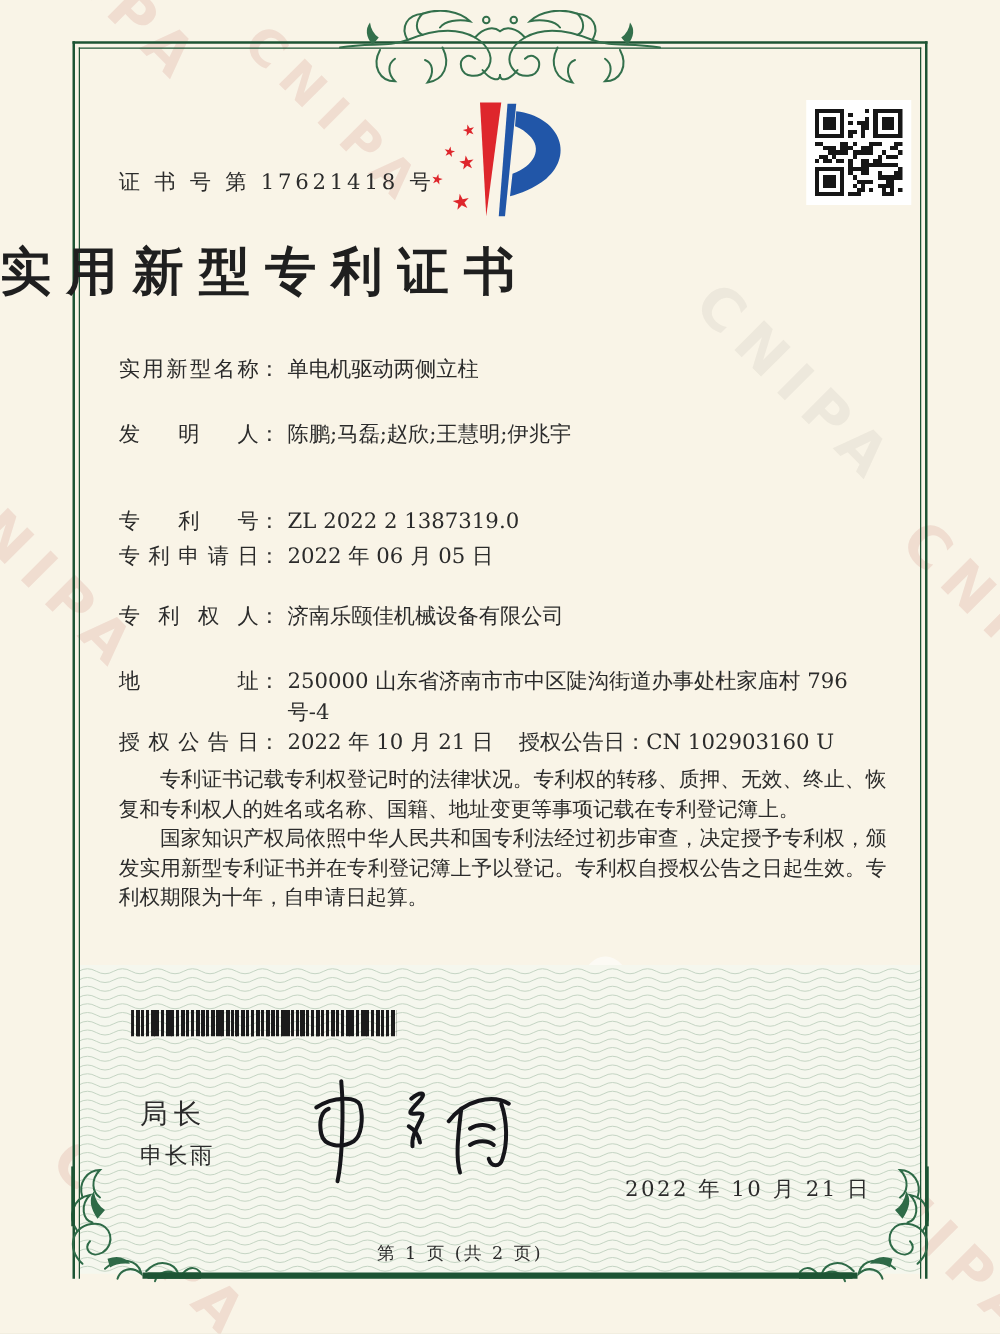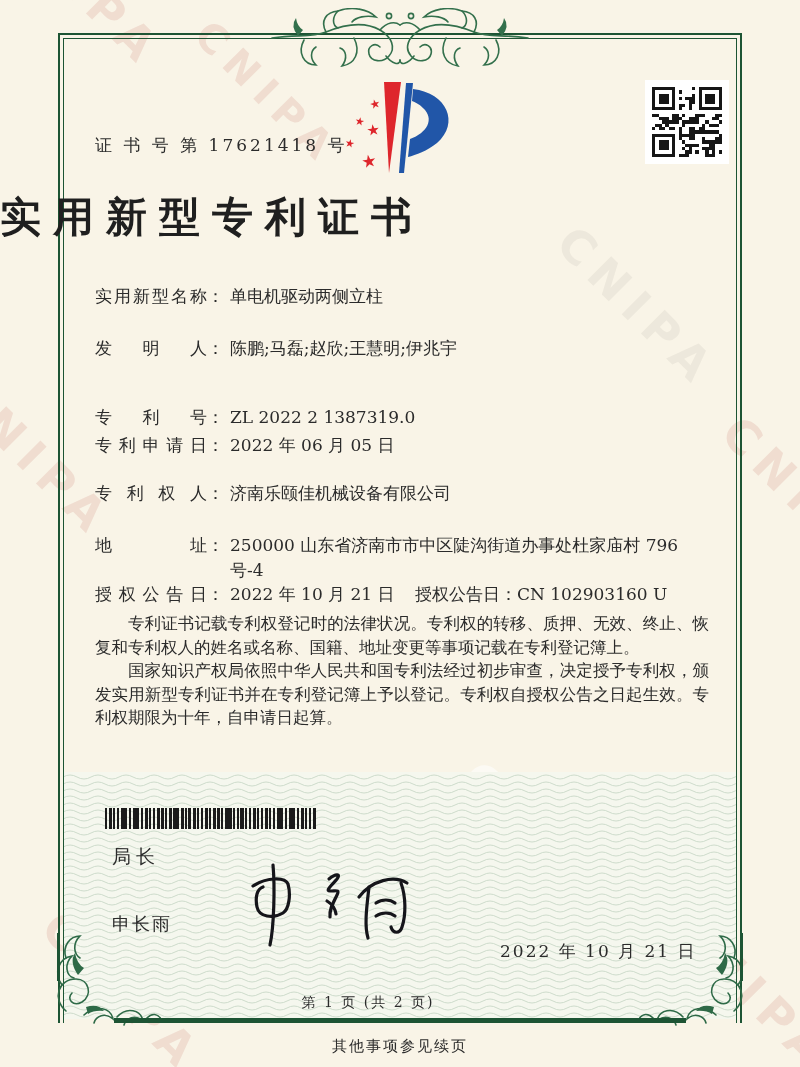--- a/index.html
+++ b/index.html
@@ -63,21 +63,21 @@
   
   .waves-region { position:absolute; left:63px; top:772px; width:674px; height:247px; background:#f5f7ee; }
   .waves-region svg { position:absolute; left:0; top:0; }
   .barcode {
     position:absolute; left:105px; top:808px; width:212px; height:21px;
     background:
       repeating-linear-gradient(90deg,#1b1b1b 0 2px,transparent 2px 4px),
       repeating-linear-gradient(90deg,#1b1b1b 0 1px,transparent 1px 6px),
       repeating-linear-gradient(90deg,transparent 0 5px,#1b1b1b 5px 7px,transparent 7px 13px);
   }
-  .director-label { position:absolute; left:112px; top:844px; font-size:19px; letter-spacing:5px; }
+  .director-label { position:absolute; left:112px; top:876px; font-size:22px; letter-spacing:5px; }
   .director-name  { position:absolute; left:112px; top:912px; font-size:18px; letter-spacing:2px; }
   .signature { position:absolute; left:233px; top:853px; width:195px; height:98px; }
   .sign-date { position:absolute; left:500px; top:940px; font-size:17px; letter-spacing:2px; }
   .page-info { position:absolute; left:0; top:994px; width:736px; text-align:center; font-size:14px; letter-spacing:2px; }
   .footer-note { position:absolute; left:0; top:1037px; width:800px; text-align:center; font-size:15px; letter-spacing:2px; }
 </style>
 </head>
 <body>
 
 <div class="page">
@@ -471,15 +471,14 @@
       <path d="M126,44 C139,27 161,22 174,30"></path>
       <path d="M136,34 C134,52 131,72 135,85"></path>
       <path d="M168,30 C173,44 173,62 169,74 C167,81 160,81 158,74"></path>
       <path d="M143,50 C149,46 157,46 162,50"></path>
       <path d="M143,63 C149,59 157,59 162,63"></path>
     </g>
   </svg>
 
   <div class="sign-date">2022 年 10 月 21 日</div>
   <div class="page-info">第 1 页 (共 2 页)</div>
-  <div class="footer-note">其他事项参见续页</div>
 
 </div>
 
 </body></html>

